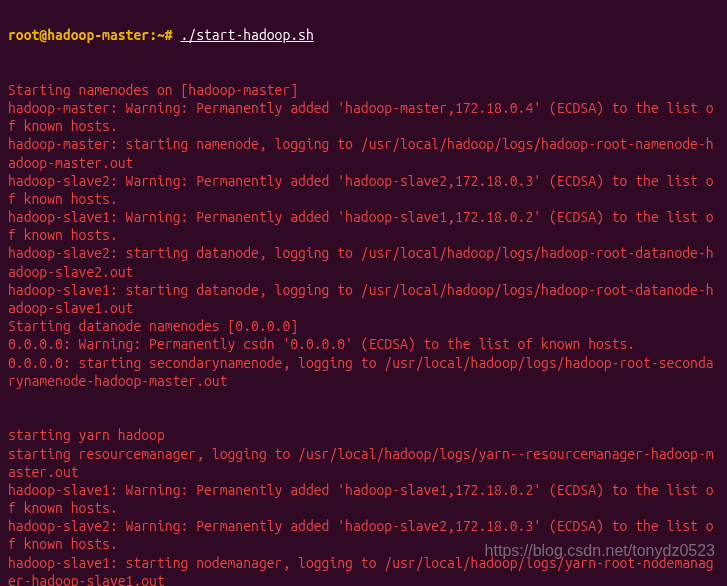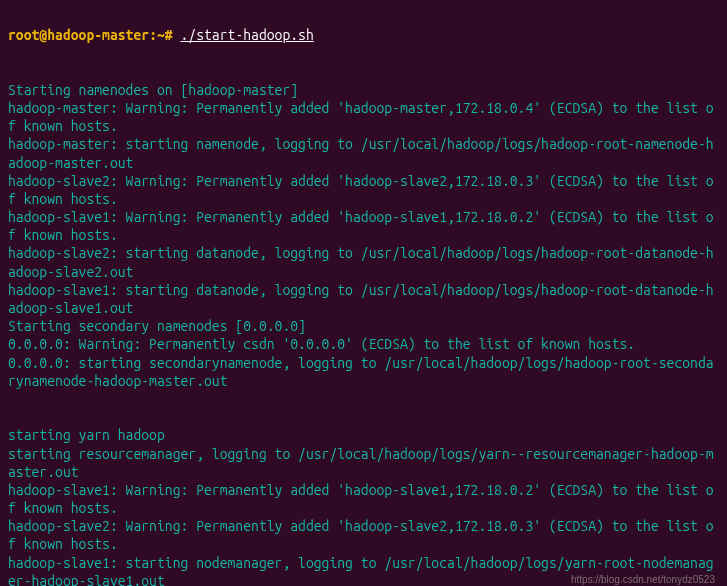--- a/index.html
+++ b/index.html
@@ -25,46 +25,46 @@
     }
     .prompt {
       color: #eab308;
       font-weight: bold;
     }
     .command {
       color: #ffffff;
       text-decoration: underline;
     }
     .output {
-      color: #14b8a6;
+      color: #ef4444;
     }
     .watermark {
       position: absolute;
-      bottom: 0;
+      bottom: 24px;
       right: 12px;
       color: rgba(200, 200, 200, 0.5);
-      font-size: 10px;
+      font-size: 16px;
       font-family: Arial, sans-serif;
     }
   </style>
 </head>
 <body>
 
 <div class="terminal">
 <span class="prompt"><span>root@hadoop-master</span>:<span>~</span><span>#</span></span> <span class="command">./start-hadoop.sh</span>
 <span></span>
 <span></span>
 <span class="output">Starting namenodes on [hadoop-master]</span>
 <span class="output">hadoop-master: Warning: Permanently added 'hadoop-master,172.18.0.4' (ECDSA) to the list of known hosts.</span>
 <span class="output">hadoop-master: starting namenode, logging to /usr/local/hadoop/logs/hadoop-root-namenode-hadoop-master.out</span>
 <span class="output">hadoop-slave2: Warning: Permanently added 'hadoop-slave2,172.18.0.3' (ECDSA) to the list of known hosts.</span>
 <span class="output">hadoop-slave1: Warning: Permanently added 'hadoop-slave1,172.18.0.2' (ECDSA) to the list of known hosts.</span>
 <span class="output">hadoop-slave2: starting datanode, logging to /usr/local/hadoop/logs/hadoop-root-datanode-hadoop-slave2.out</span>
 <span class="output">hadoop-slave1: starting datanode, logging to /usr/local/hadoop/logs/hadoop-root-datanode-hadoop-slave1.out</span>
-<span class="output">Starting secondary namenodes [0.0.0.0]</span>
+<span class="output">Starting datanode namenodes [0.0.0.0]</span>
 <span class="output">0.0.0.0: Warning: Permanently csdn '0.0.0.0' (ECDSA) to the list of known hosts.</span>
 <span class="output">0.0.0.0: starting secondarynamenode, logging to /usr/local/hadoop/logs/hadoop-root-secondarynamenode-hadoop-master.out</span>
 <span></span>
 <span></span>
 <span class="output">starting yarn hadoop</span>
 <span class="output">starting resourcemanager, logging to /usr/local/hadoop/logs/yarn--resourcemanager-hadoop-master.out</span>
 <span class="output">hadoop-slave1: Warning: Permanently added 'hadoop-slave1,172.18.0.2' (ECDSA) to the list of known hosts.</span>
 <span class="output">hadoop-slave2: Warning: Permanently added 'hadoop-slave2,172.18.0.3' (ECDSA) to the list of known hosts.</span>
 <span class="output">hadoop-slave1: starting nodemanager, logging to /usr/local/hadoop/logs/yarn-root-nodemanager-hadoop-slave1.out</span>
 

